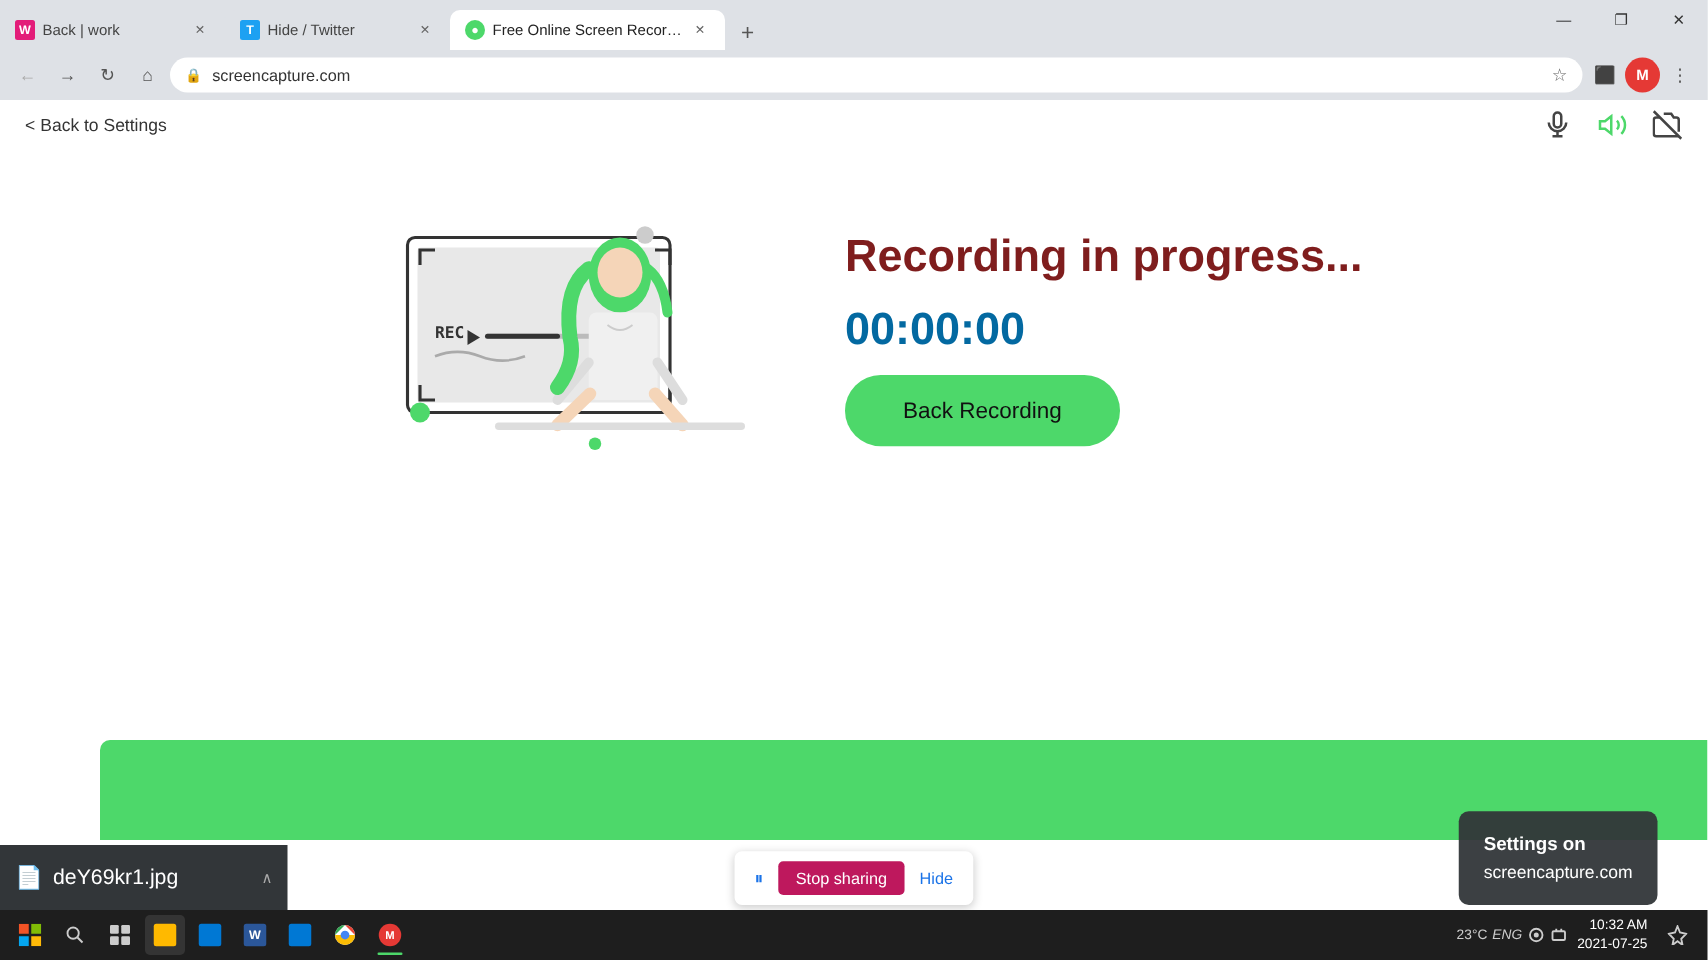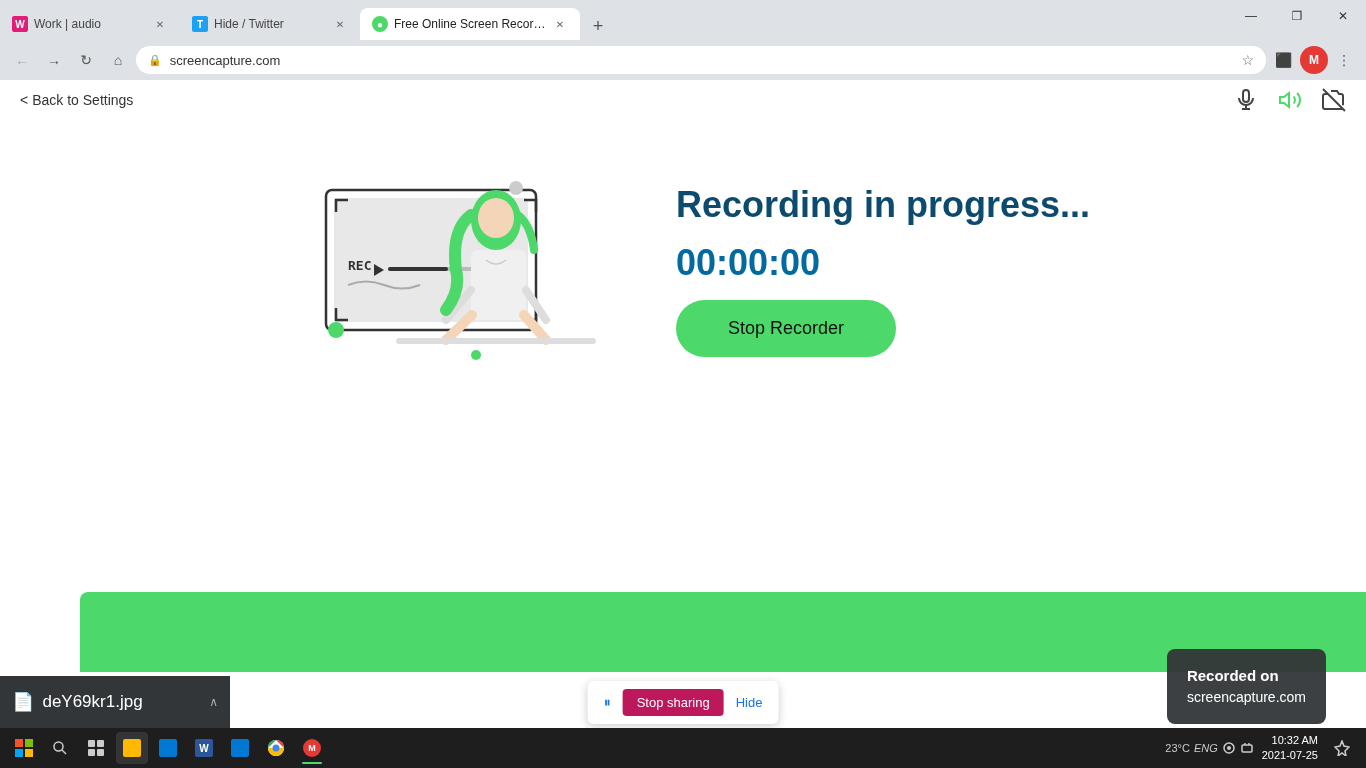--- a/index.html
+++ b/index.html
@@ -37,21 +37,21 @@
     .back-chevron { font-size: 14px; color: #333; }
 
     
     .top-icons { position: absolute; top: 8px; right: 20px; display: flex; gap: 20px; align-items: center; }
     .top-icon { font-size: 20px; color: #444; cursor: pointer; }
 
     
     .main-content { display: flex; align-items: center; justify-content: center; padding: 80px 100px; gap: 80px; }
     .illustration { width: 320px; height: 220px; flex-shrink: 0; position: relative; }
     .recording-info { display: flex; flex-direction: column; gap: 16px; }
-    .recording-title { font-size: 36px; font-weight: 700; color: #0c4a6e; line-height: 1.2; }
+    .recording-title { font-size: 36px; font-weight: 700; color: #7f1d1d; line-height: 1.2; }
     .recording-timer { font-size: 36px; font-weight: 700; color: #0369a1; }
     .stop-btn { background: #4dd86a; color: #111; border: none; border-radius: 40px; padding: 18px 40px; font-size: 18px; font-weight: 500; cursor: pointer; width: 220px; text-align: center; }
 
     
     .green-banner { position: absolute; bottom: 96px; left: 80px; right: 0; height: 80px; background: #4dd86a; border-radius: 8px 0 0 0; }
 
     
     .share-notification { position: absolute; bottom: 44px; left: 50%; transform: translateX(-50%); background: #fff; border-radius: 6px; display: flex; align-items: center; gap: 12px; padding: 8px 16px; box-shadow: 0 2px 8px rgba(0,0,0,0.2); font-size: 13px; white-space: nowrap; z-index: 100; }
     .share-pause { color: #1a73e8; font-size: 14px; }
     .share-url { color: #333; }
@@ -85,21 +85,21 @@
   </style>
 </head>
 <body>
 
 <div class="chrome-frame" style="height:80px;">
 
   <div class="tab-bar">
 
     <div class="tab">
       <div class="tab-icon" style="background:#e31c79; display:flex; align-items:center; justify-content:center; color:white; font-size:10px; font-weight:bold;">W</div>
-      <span class="tab-title">Work | audio</span>
+      <span class="tab-title">Back | work</span>
       <span class="tab-close">✕</span>
     </div>
 
     <div class="tab">
       <div class="tab-icon" style="background:#1da1f2; display:flex; align-items:center; justify-content:center; color:white; font-size:10px; font-weight:bold;">T</div>
       <span class="tab-title">Hide / Twitter</span>
       <span class="tab-close">✕</span>
     </div>
 
     <div class="tab active">
@@ -209,34 +209,34 @@
 
         <path d="M210 100 Q220 108 230 100" fill="none" stroke="#ccc" stroke-width="1.5"></path>
 
         <circle cx="200" cy="195" r="5" fill="#4dd86a"></circle>
       </svg>
     </div>
 
     <div class="recording-info">
       <div class="recording-title">Recording in progress...</div>
       <div class="recording-timer">00:00:00</div>
-      <button class="stop-btn">Stop Recorder</button>
+      <button class="stop-btn">Back Recording</button>
     </div>
   </div>
 
   <div class="green-banner"></div>
 
   <div class="share-notification">
     <span class="share-pause">⏸</span>
     <button class="share-stop-btn">Stop sharing</button>
     <button class="share-hide-btn">Hide</button>
   </div>
 
   <div class="recorded-badge">
-    <div style="font-weight:700; font-size:15px;">Recorded on</div>
+    <div style="font-weight:700; font-size:15px;">Settings on</div>
     <div style="font-size:14px;">screencapture.com</div>
   </div>
 
 </div>
 
 <div class="download-bar">
   <span class="download-icon">📄</span>
   <span class="download-name">deY69kr1.jpg</span>
   <span class="download-chevron">∧</span>
 </div>

